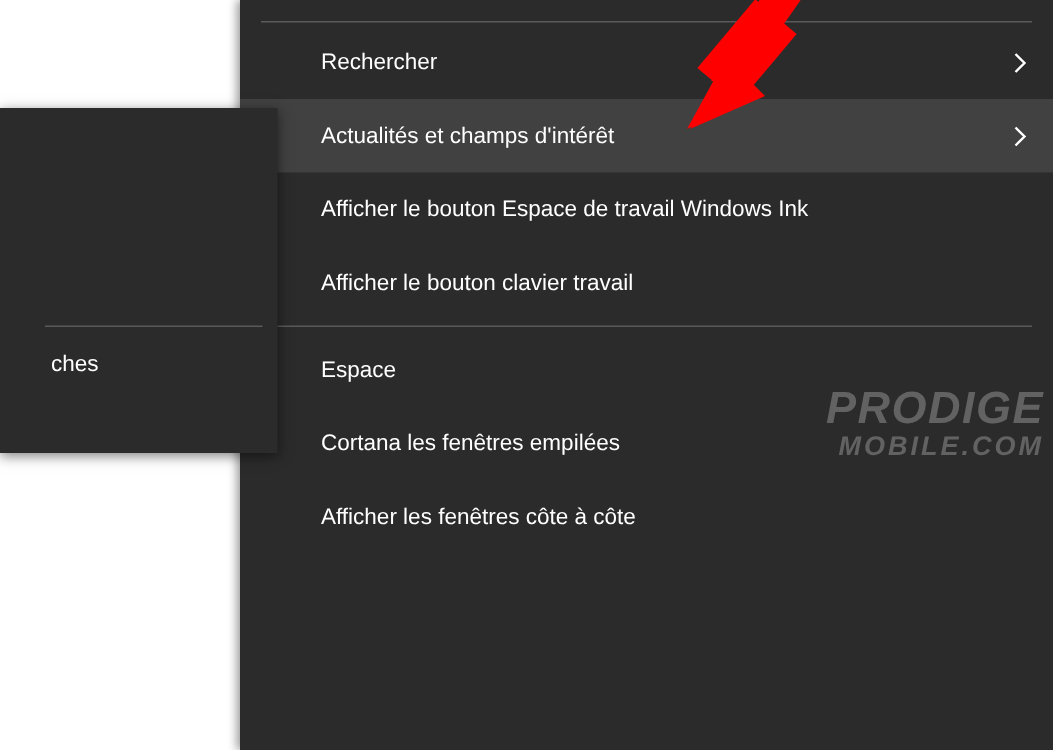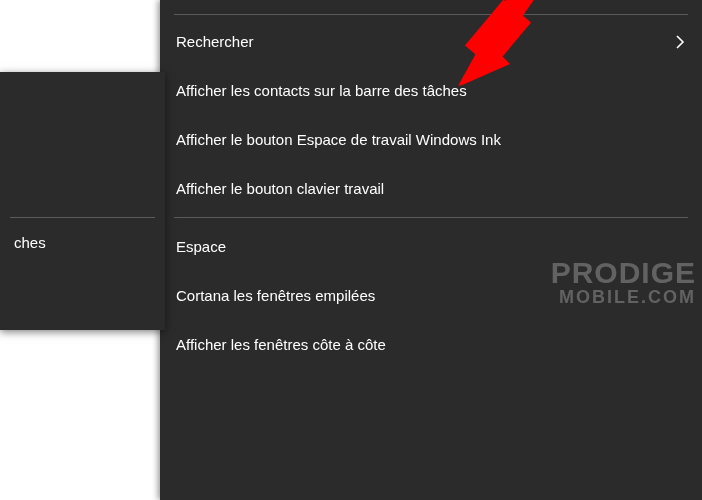--- a/index.html
+++ b/index.html
@@ -23,21 +23,21 @@
   }
   .context-menu .divider {
     border: none;
     border-top: 1px solid #5a5a5a;
     margin: 0 14px;
   }
   .menu-item {
     display: flex;
     align-items: center;
     height: 49px;
-    padding: 0 18px 0 16px;
+    padding: 0 18px 0 54px;
     color: #ffffff;
     font-size: 15px;
     position: relative;
     cursor: default;
   }
   .menu-item.highlight {
     background: #414141;
   }
   .menu-item .check {
     position: absolute;
@@ -55,24 +55,25 @@
     height: 18px;
     stroke: #ffffff;
     stroke-width: 1.6;
     fill: none;
   }
   .secondary-panel {
     position: absolute;
     top: 72px;
     left: 0;
     width: 165px;
-    height: 258px;
+    height: 230px;
     background: #2b2b2b;
     box-shadow: 0 2px 8px rgba(0,0,0,0.5);
     z-index: 1;
+    padding-left: 20px;
   }
   .secondary-item {
     display: flex;
     align-items: center;
     height: 48px;
     padding-left: 14px;
     color: #ffffff;
     font-size: 15px;
   }
   .secondary-panel .divider {
@@ -95,25 +96,27 @@
     font-family: Arial, sans-serif;
     text-align: right;
     line-height: 1;
     pointer-events: none;
     z-index: 2;
   }
   .watermark .line1 {
     font-size: 30px;
     font-weight: 700;
     letter-spacing: 1px;
+    font-style: italic;
   }
   .watermark .line2 {
     font-size: 18px;
     font-weight: 700;
     letter-spacing: 2px;
+    font-style: italic;
   }
 </style>
 </head>
 <body>
 
 <div class="secondary-panel">
   <div style="height:145px"></div>
   <hr class="divider">
   <div class="secondary-item">
     <span>ches</span>
@@ -125,26 +128,29 @@
   <hr class="divider">
   <div style="height:2px"></div>
 
   <div class="menu-item">
     <span>Rechercher</span>
     <svg class="chevron" viewBox="0 0 12 18">
       <polyline points="3,3 9,9 3,15"></polyline>
     </svg>
   </div>
 
+  <div class="menu-item highlight">
+    <span>Actualités et champs d'intérêt</span>
+    <svg class="chevron" viewBox="0 0 12 18">
+      <polyline points="3,3 9,9 3,15"></polyline>
+    </svg>
+  </div>
 
 
 
-  <div class="menu-item">
-    <span>Afficher les contacts sur la barre des tâches</span>
-  </div>
 
   <div class="menu-item">
     <span>Afficher le bouton Espace de travail Windows Ink</span>
   </div>
 
   <div class="menu-item">
     <span>Afficher le bouton clavier travail</span>
   </div>
 
   <div style="height:4px"></div>

